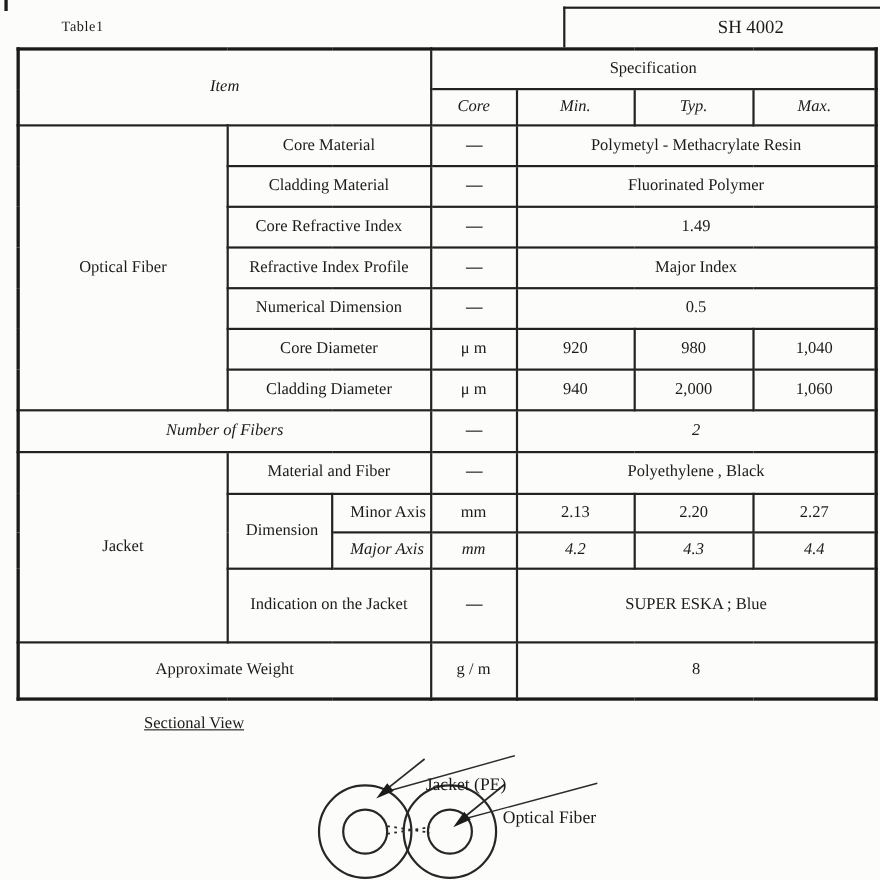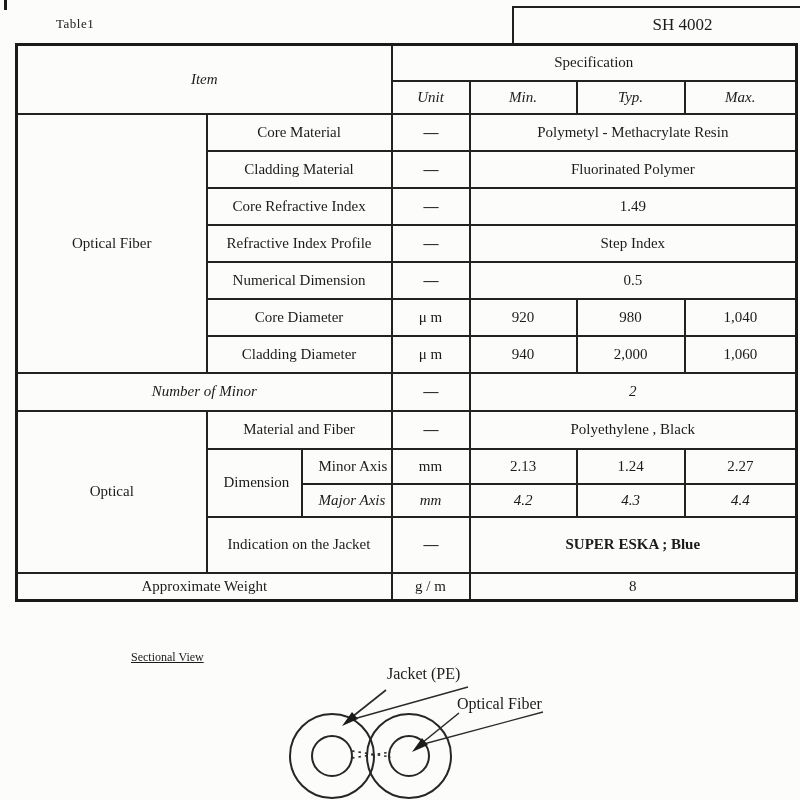--- a/index.html
+++ b/index.html
@@ -35,34 +35,34 @@
     border:2px solid #222;
     text-align:center;vertical-align:middle;
     font-size:15px;padding:0 16px;
     overflow:hidden;white-space:nowrap;
   }
   td.hdr{font-size:17px;}
   td.hdr2{font-size:16px;}
   td.bb{border-bottom-width:3px;font-style:italic;}
   td.bt{border-top-width:3px;}
   td.dash{font-weight:bold;font-size:15px;letter-spacing:-1px;}
-  td.tallv{vertical-align:middle;padding-bottom:18px;font-weight:bold;}
+  td.tallv{vertical-align:middle;padding-bottom:18px;}
   td.talld{padding-top:10px;}
 
   tr.rh1{height:36px;} tr.rh2{height:33px;}
   tr.rstd{height:37px;} tr.rfib{height:38px;}
   tr.rminor{height:35px;} tr.rmajor{height:33px;font-style:italic;}
-  tr.rind{height:56px;} tr.rwt{height:28px;}
+  tr.rind{height:67px;} tr.rwt{height:52px;}
 
   .sectional-title{
     position:absolute;left:131px;top:650px;
-    font-size:12px;text-decoration:underline;
+    font-size:15px;text-decoration:underline;
   }
   .diagram{position:absolute;left:280px;top:662px;}
-  .diag-label{position:absolute;font-size:16px;white-space:nowrap;}
+  .diag-label{position:absolute;font-size:16px;white-space:nowrap;margin-top:40px;}
   .label-jacket{left:387px;top:665px;}
   .label-fiber{left:457px;top:695px;}
 </style>
 </head>
 <body>
 
 <div class="page">
 
   <span class="artifact"></span>
 
@@ -81,21 +81,21 @@
         <col style="width:107px">
         <col style="width:108px">
         <col style="width:112px">
     </colgroup>
     <tbody>
       <tr class="rh1">
         <td class="hdr bb" rowspan="2" colspan="3">Item</td>
         <td class="hdr" colspan="4">Specification</td>
       </tr>
       <tr class="rh2">
-        <td class="hdr2 bb">Unit</td>
+        <td class="hdr2 bb">Core</td>
         <td class="hdr2 bb">Min.</td>
         <td class="hdr2 bb">Typ.</td>
         <td class="hdr2 bb">Max.</td>
       </tr>
 
       <tr class="rstd">
         <td rowspan="7">Optical Fiber</td>
         <td colspan="2">Core Material</td>
         <td class="dash">—</td>
         <td colspan="3">Polymetyl - Methacrylate Resin</td>
@@ -106,21 +106,21 @@
         <td colspan="3">Fluorinated Polymer</td>
       </tr>
       <tr class="rstd">
         <td colspan="2">Core Refractive Index</td>
         <td class="dash">—</td>
         <td colspan="3">1.49</td>
       </tr>
       <tr class="rstd">
         <td colspan="2">Refractive Index Profile</td>
         <td class="dash">—</td>
-        <td colspan="3">Step Index</td>
+        <td colspan="3">Major Index</td>
       </tr>
       <tr class="rstd">
         <td colspan="2">Numerical Dimension</td>
         <td class="dash">—</td>
         <td colspan="3">0.5</td>
       </tr>
       <tr class="rstd">
         <td colspan="2">Core Diameter</td>
         <td>μ m</td>
         <td>920</td>
@@ -129,37 +129,37 @@
       </tr>
       <tr class="rstd">
         <td colspan="2">Cladding Diameter</td>
         <td>μ m</td>
         <td>940</td>
         <td>2,000</td>
         <td>1,060</td>
       </tr>
 
       <tr class="rfib">
-        <td class="bt bb" colspan="3">Number of Minor</td>
+        <td class="bt bb" colspan="3">Number of Fibers</td>
         <td class="bt bb dash">—</td>
         <td class="bt bb" colspan="3">2</td>
       </tr>
 
       <tr class="rfib">
-        <td rowspan="4">Optical</td>
+        <td rowspan="4">Jacket</td>
         <td colspan="2">Material and Fiber</td>
         <td class="dash">—</td>
         <td colspan="3">Polyethylene , Black</td>
       </tr>
       <tr class="rminor">
         <td rowspan="2">Dimension</td>
         <td>Minor Axis</td>
         <td>mm</td>
         <td>2.13</td>
-        <td>1.24</td>
+        <td>2.20</td>
         <td>2.27</td>
       </tr>
       <tr class="rmajor">
         <td>Major Axis</td>
         <td>mm</td>
         <td>4.2</td>
         <td>4.3</td>
         <td>4.4</td>
       </tr>
       <tr class="rind">

